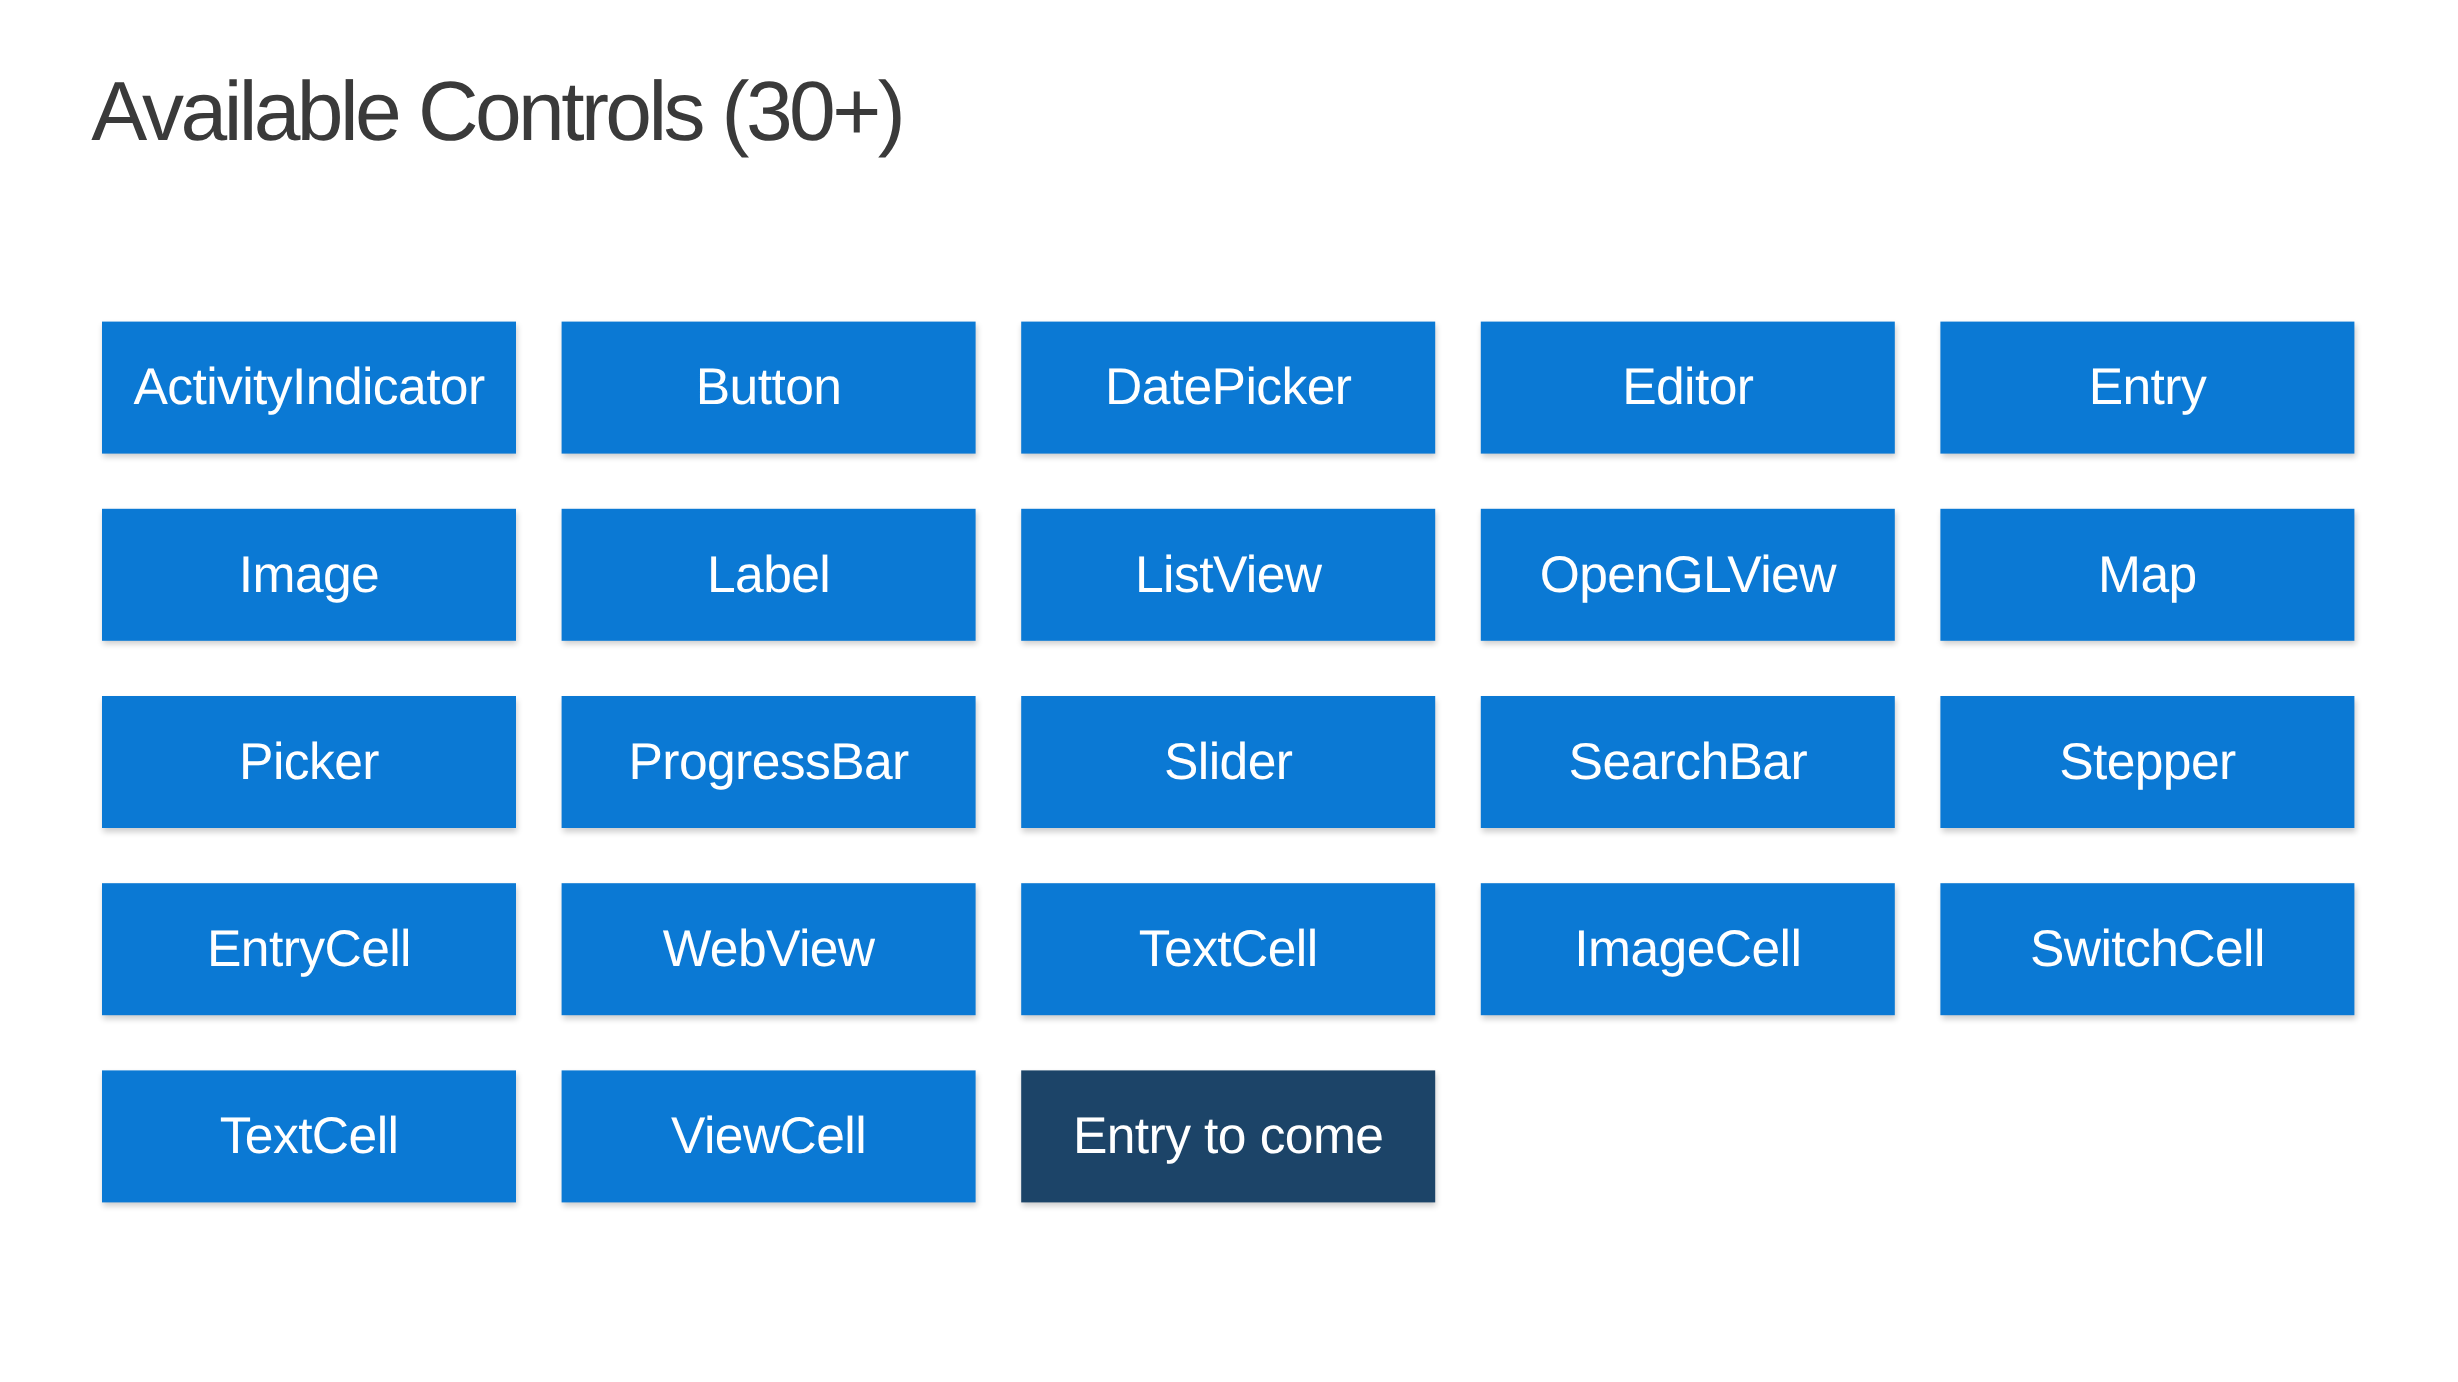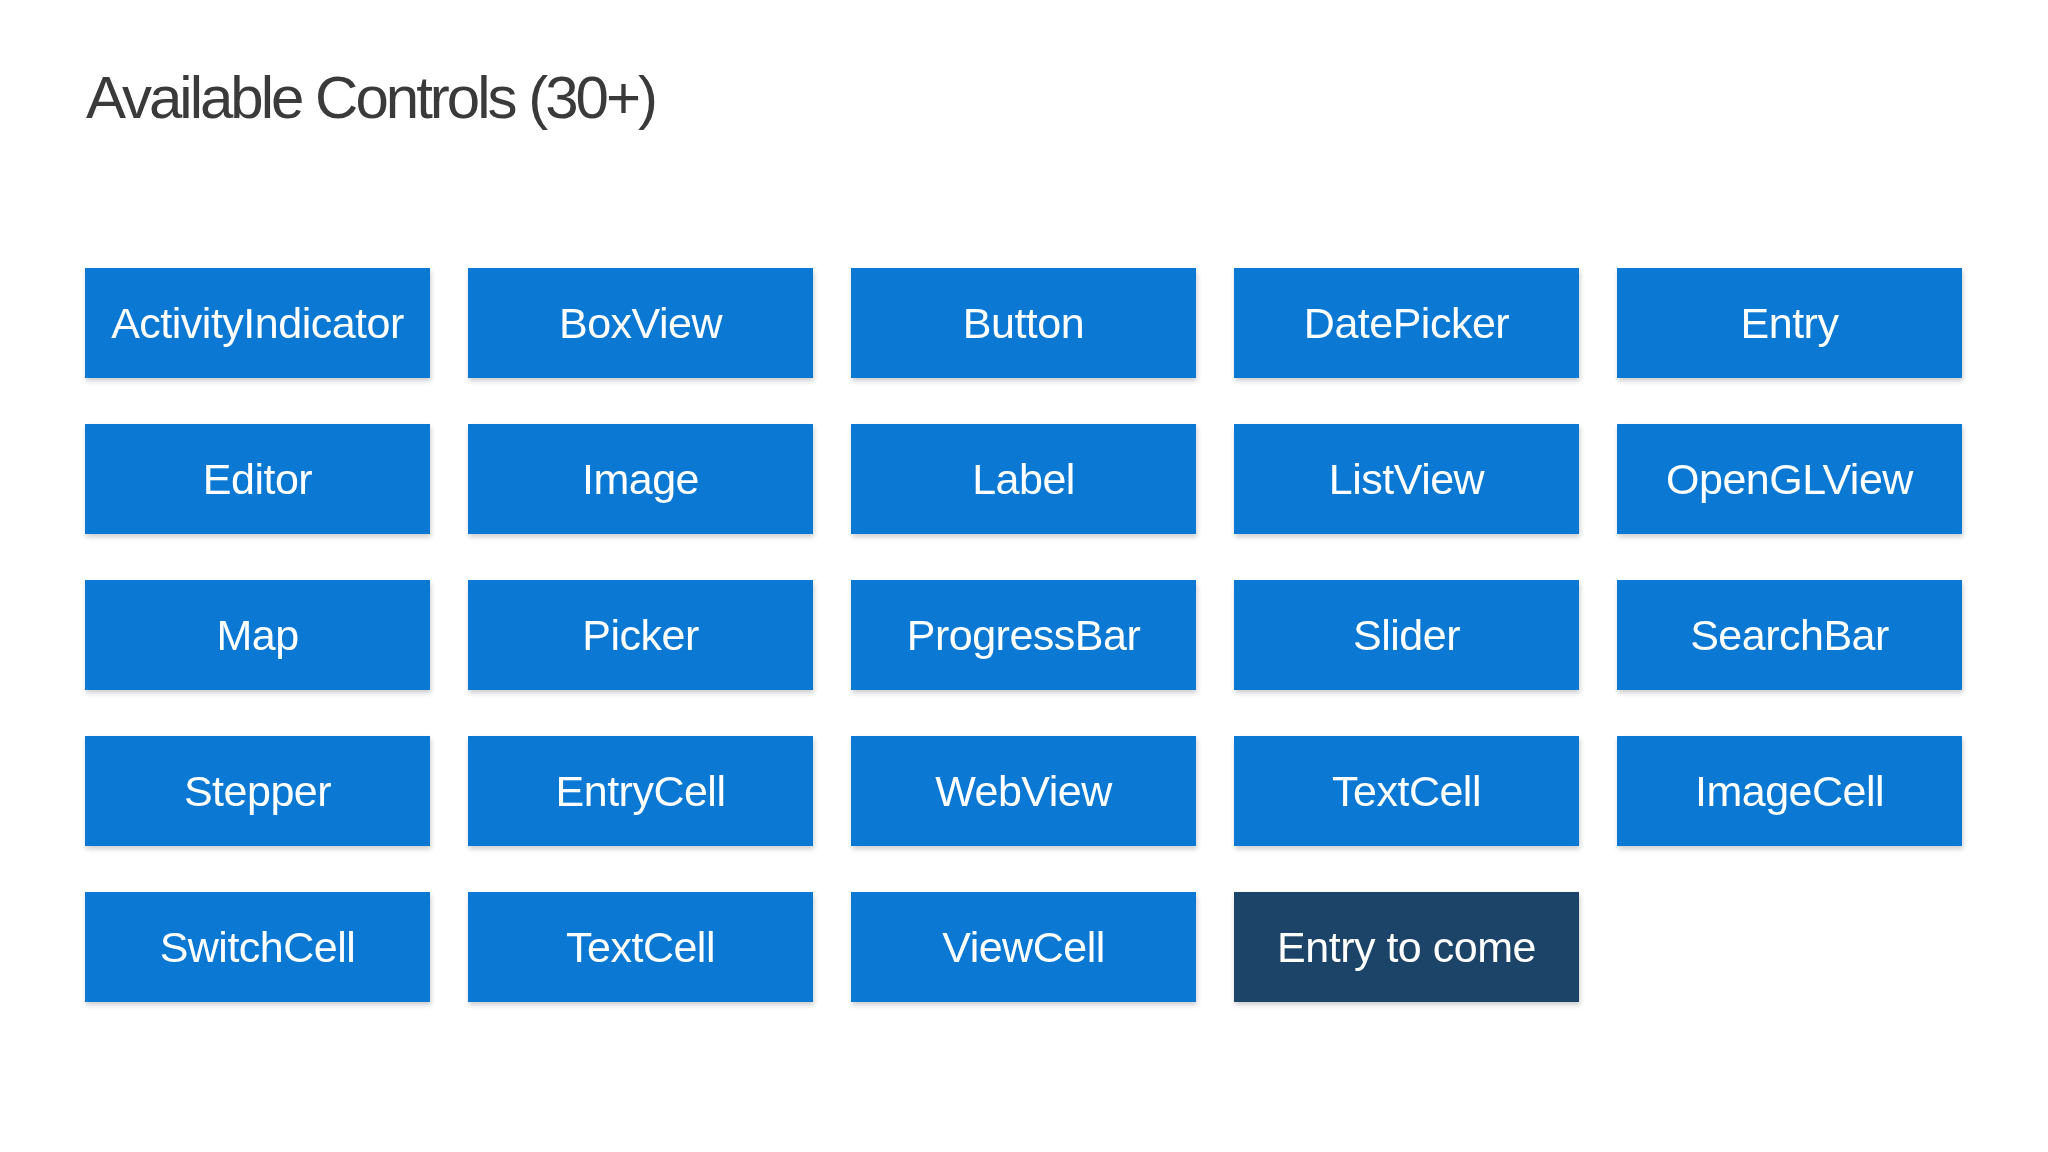--- a/index.html
+++ b/index.html
@@ -12,22 +12,22 @@
     width: 2048px;
     height: 1152px;
     background: var(--background, #ffffff);
     overflow: hidden;
     font-family: "Liberation Sans", "DejaVu Sans", sans-serif;
   }
   .slide-title {
     position: absolute;
     left: 76px;
     top: 58px;
-    margin: 10px;
-    font-size: 60px;
+    margin: 0;
+    font-size: 70px;
     font-weight: 300;
     letter-spacing: -3px;
     line-height: 1;
     color: var(--title-text, #3a3a3a);
     white-space: nowrap;
   }
   .controls-grid {
     position: absolute;
     left: 85px;
     top: 268px;
@@ -57,26 +57,25 @@
   }
 </style>
 </head>
 <body>
 
 <div class="slide">
   <h1 class="slide-title">Available Controls (30+)</h1>
 
   <div class="controls-grid">
     <div class="tile">ActivityIndicator</div>
-    <div class="tile">BoxView</div>
     <div class="tile">Button</div>
     <div class="tile">DatePicker</div>
+    <div class="tile">Editor</div>
+
     <div class="tile">Entry</div>
-
-    <div class="tile">Editor</div>
     <div class="tile">Image</div>
     <div class="tile">Label</div>
     <div class="tile">ListView</div>
     <div class="tile">OpenGLView</div>
 
     <div class="tile">Map</div>
     <div class="tile">Picker</div>
     <div class="tile">ProgressBar</div>
     <div class="tile">Slider</div>
     <div class="tile">SearchBar</div>

